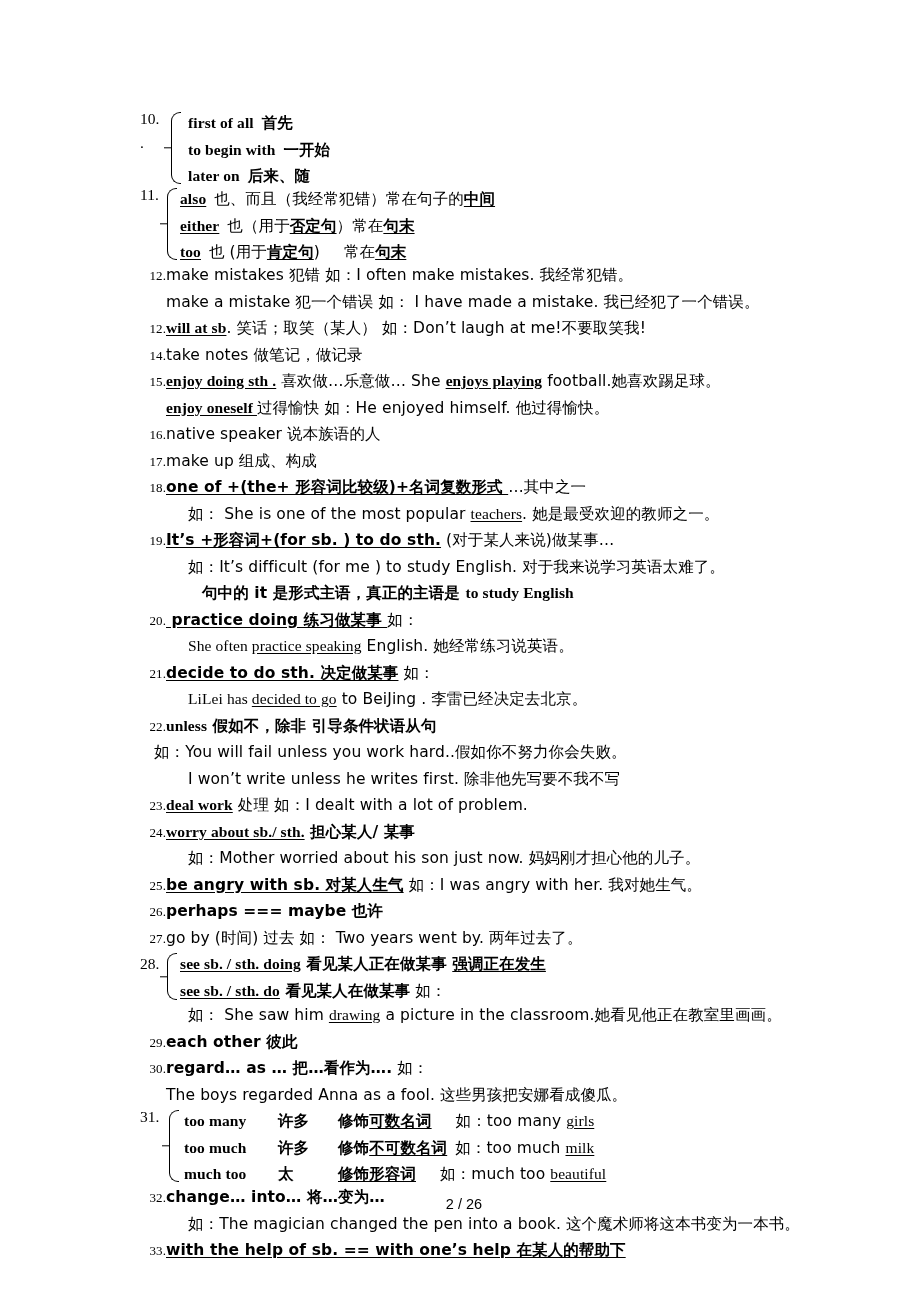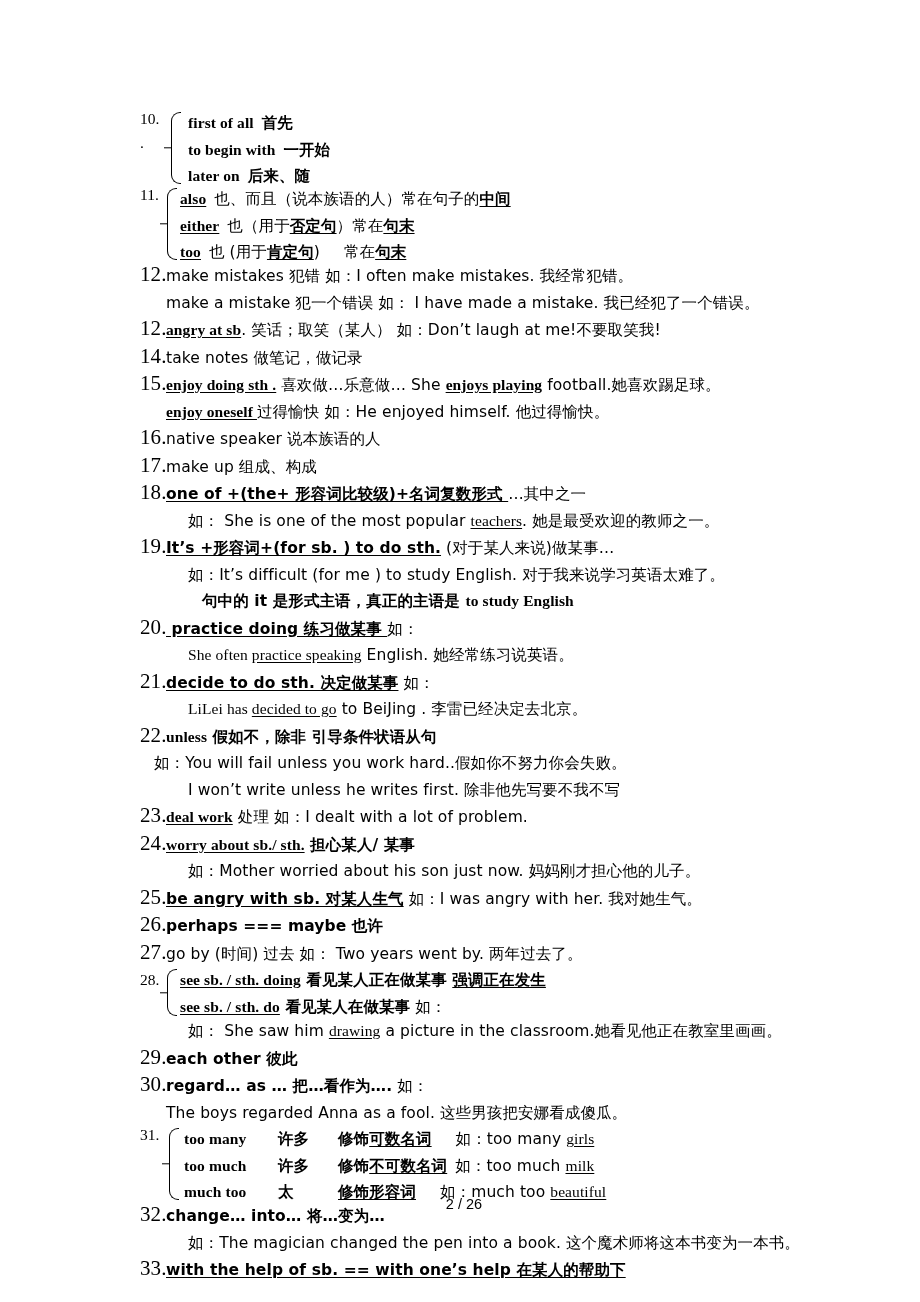--- a/index.html
+++ b/index.html
@@ -25,22 +25,22 @@
   .line {
     display: block;
     white-space: nowrap;
     font-size: 15.5px;
     line-height: 25.5px;
     letter-spacing: 0.1px;
   }
   .num {
     display: inline-block;
     width: 26px;
-    font-size: 21px;
-    text-align: center;
+    font-size: 13px;
+    text-align: right;
   }
   .b { font-weight: bold; }
   .u { text-decoration: underline; text-underline-offset: 2px; }
   .bu { font-weight: bold; text-decoration: underline; text-underline-offset: 2px; }
   .ind1 { padding-left: 26px; }
   .ind2 { padding-left: 48px; }
   .ind3 { padding-left: 62px; }
   .ind-sm { padding-left: 14px; }
 
   
@@ -106,30 +106,30 @@
       <span class="line"><span class="b">first of all</span><span class="sp sp8"></span><span class="cn b">首先</span></span>
       <span class="line"><span class="b">to begin with</span><span class="sp sp8"></span><span class="cn b">一开始</span></span>
       <span class="line"><span class="b">later on</span><span class="sp sp8"></span><span class="cn b">后来、随</span></span>
     </div>
   </div>
 
   <div class="brace-group" style="height:76px;">
     <span class="glabel" style="top:0px;">11.</span>
     <span class="brace" style="left:27px; top:2px; height:70px;"></span>
     <div class="brace-items" style="padding-left:40px;">
-      <span class="line"><span class="bu">also</span><span class="sp sp8"></span><span class="cn">也、而且（说本族语的人）常在句子的</span><span class="cn bu">中间</span></span>
+      <span class="line"><span class="bu">also</span><span class="sp sp8"></span><span class="cn">也、而且（我经常犯错）常在句子的</span><span class="cn bu">中间</span></span>
       <span class="line"><span class="bu">either</span><span class="sp sp8"></span><span class="cn">也（用于</span><span class="cn bu">否定句</span><span class="cn">）常在</span><span class="cn bu">句末</span></span>
       <span class="line"><span class="bu">too</span><span class="sp sp8"></span><span class="cn">也 (用于</span><span class="cn bu">肯定句</span><span class="cn">)</span><span class="sp sp24"></span><span class="cn">常在</span><span class="cn bu">句末</span></span>
     </div>
   </div>
 
   <span class="line"><span class="num">12.</span><span class="cn">make mistakes  犯错  如：I often make mistakes.  我经常犯错。</span></span>
   <span class="line ind1"><span class="cn">make a mistake  犯一个错误  如：   I have made a mistake.  我已经犯了一个错误。</span></span>
 
-  <span class="line"><span class="num">12.</span><span class="bu">angry at sb</span><span class="cn">.  笑话；取笑（某人）   如：Don’t laugh at me!不要取笑我!</span></span>
+  <span class="line"><span class="num">12.</span><span class="bu">will at sb</span><span class="cn">.  笑话；取笑（某人）   如：Don’t laugh at me!不要取笑我!</span></span>
 
   <span class="line"><span class="num">14.</span><span class="cn">take notes  做笔记，做记录</span></span>
 
   <span class="line"><span class="num">15.</span><span class="bu">enjoy doing sth .</span><span class="cn">  喜欢做…乐意做…  She </span><span class="bu">enjoys playing</span><span class="cn"> football.她喜欢踢足球。</span></span>
   <span class="line ind1"><span class="bu">enjoy oneself </span><span class="cn">  过得愉快  如：He enjoyed himself.  他过得愉快。</span></span>
 
   <span class="line"><span class="num">16.</span><span class="cn">native speaker  说本族语的人</span></span>
 
   <span class="line"><span class="num">17.</span><span class="cn">make up  组成、构成</span></span>
 

